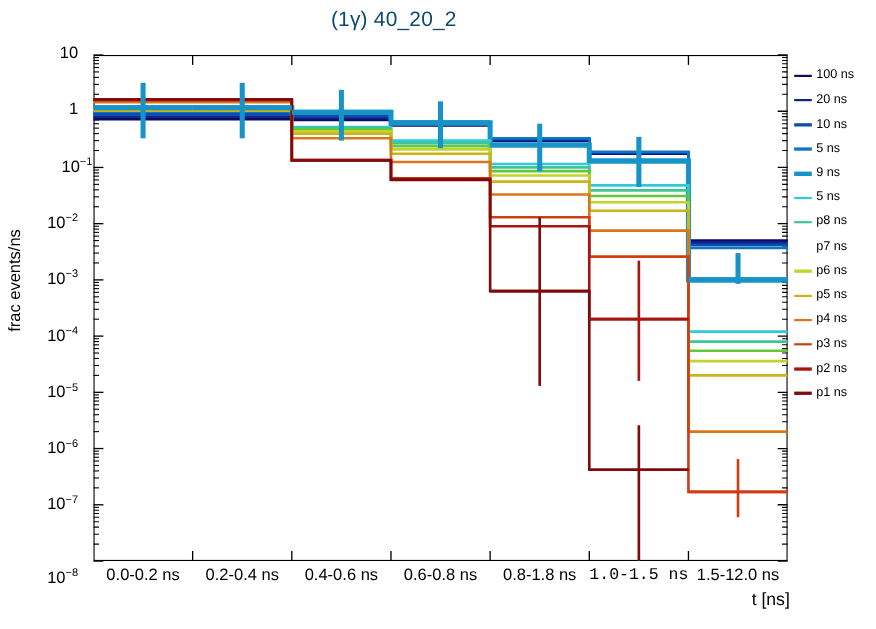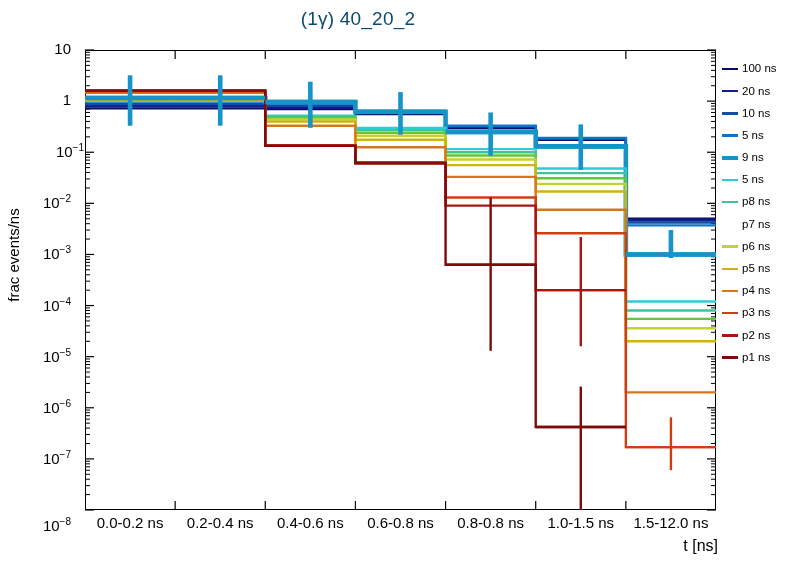--- a/index.html
+++ b/index.html
@@ -293,22 +293,22 @@
       <div class="ytick-text" style="width: 78px; left: 0px; top: 346.667px; padding-right: 7px; box-sizing: border-box; padding-left: 33px;">10<sup>−5</sup></div>
       <div class="ytick-text" style="width: 78px; left: 0px; top: 397.778px; padding-right: 7px; box-sizing: border-box;">10<sup>−6</sup></div>
       <div class="ytick-text" style="width: 78px; left: 0px; top: 448.889px; padding-right: 7px; box-sizing: border-box;">10<sup>−7</sup></div>
       <div class="ytick-text" style="width: 78px; left: 0px; top: 516px; padding-right: 7px; box-sizing: border-box;">10<sup>−8</sup></div>
     </div>
   <div id="xtick-host">
       <div class="xtick-text" style="left: 85px; width: 90.1429px;">0.0-0.2 ns</div>
       <div class="xtick-text" style="left: 175.143px; width: 90.1429px;">0.2-0.4 ns</div>
       <div class="xtick-text" style="left: 265.286px; width: 90.1429px;">0.4-0.6 ns</div>
       <div class="xtick-text" style="left: 355.429px; width: 90.1429px;">0.6-0.8 ns</div>
-      <div class="xtick-text" style="left: 445.571px; width: 90.1429px;">0.8-0.8 ns</div>
-      <div class="xtick-text" style="left: 535.714px; width: 90.1429px;">1.0-1.5 ns</div>
+      <div class="xtick-text" style="left: 445.571px; width: 90.1429px;">0.8-1.8 ns</div>
+      <div class="xtick-text" style="left: 535.714px; width: 90.1429px; font-family: Liberation Mono, monospace;">1.0-1.5 ns</div>
       <div class="xtick-text" style="left: 625.857px; width: 90.1429px;">1.5-12.0 ns</div>
     </div>
 
   <div class="xaxis-title">t [ns]</div>
 
   <div id="legend">
       <div class="leg-row">
         <div class="leg-swatch" style="height: 2.4px; background: rgb(11, 11, 110);"></div>
         <div class="leg-label">100 ns</div>
       </div>

